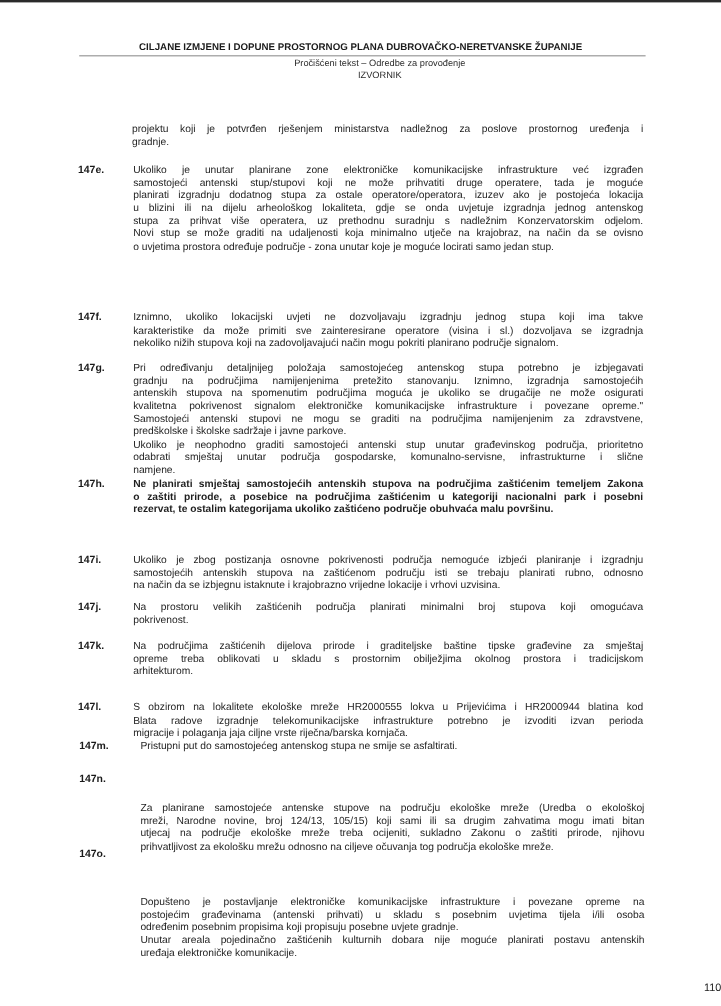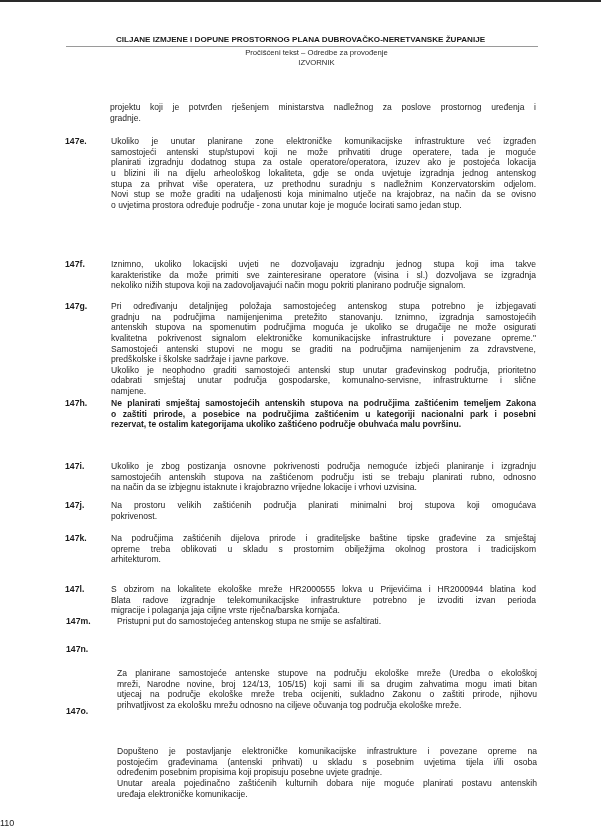--- a/index.html
+++ b/index.html
@@ -16,21 +16,21 @@
   .header-rule { position: absolute; left: 66px; top: 46px; width: 472px; height: 1px; background: #9a9a9a; }
   .header-sub { position: absolute; left: 0; width: 601px; text-align: center; font-size: 7.7px; color: #2a2a2a; margin-left: 16px; }
   .header-sub.s1 { top: 48px; }
   .header-sub.s2 { top: 58px; }
 
   .content { position: absolute; left: 0; top: 0; width: 601px; }
   .para { position: absolute; font-size: 8.55px; line-height: 10.65px; text-align: justify; color: #1e1e1e; }
   .para .line { display: block; text-align: justify; text-align-last: justify; white-space: nowrap; height: 10.65px; }
   .para .line.last { text-align-last: left; }
   .num { position: absolute; font-weight: bold; font-size: 8.7px; line-height: 10.65px; color: #1a1a1a; }
-  .page-number { position: absolute; left: 0; width: 601px; top: 818px; text-align: left; font-size: 9px; color: #222; }
+  .page-number { position: absolute; left: 0; width: 601px; top: 818px; text-align: right; font-size: 9px; color: #222; }
 </style>
 </head>
 <body>
 
 <div class="top-bar"></div>
 
 <div class="header">
   <div class="header-title">CILJANE IZMJENE I DOPUNE PROSTORNOG PLANA DUBROVAČKO-NERETVANSKE ŽUPANIJE</div>
   <div class="header-rule"></div>
   <div class="header-sub s1">Pročišćeni tekst  – Odredbe za provođenje</div>

